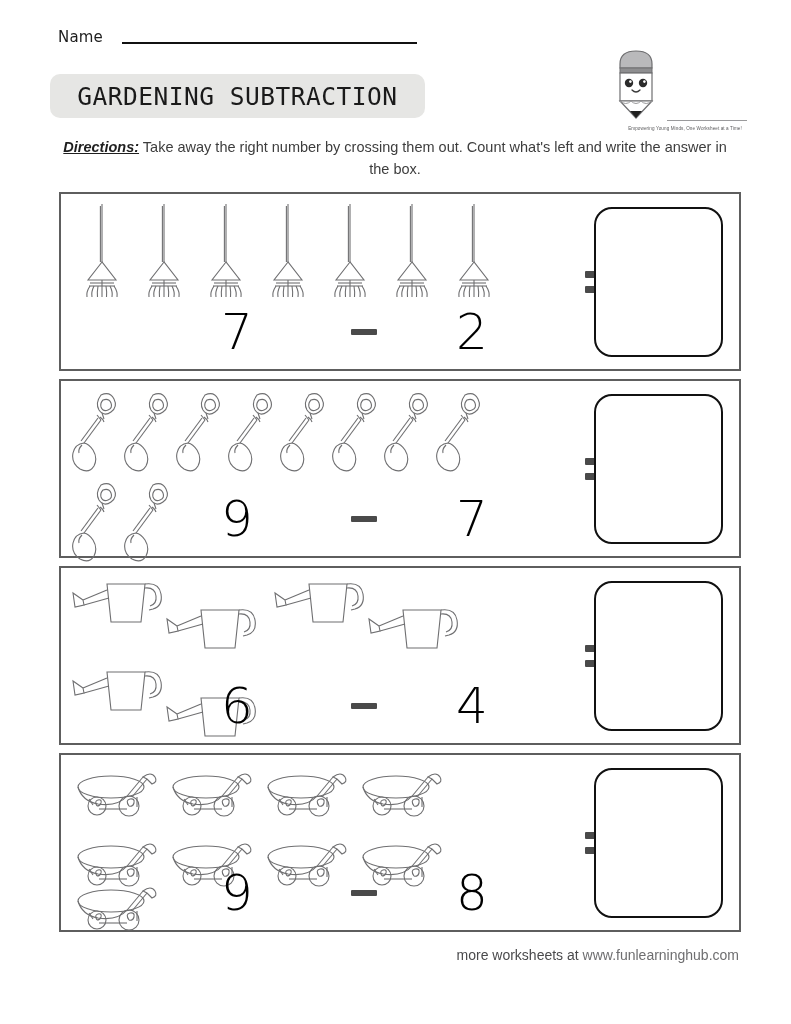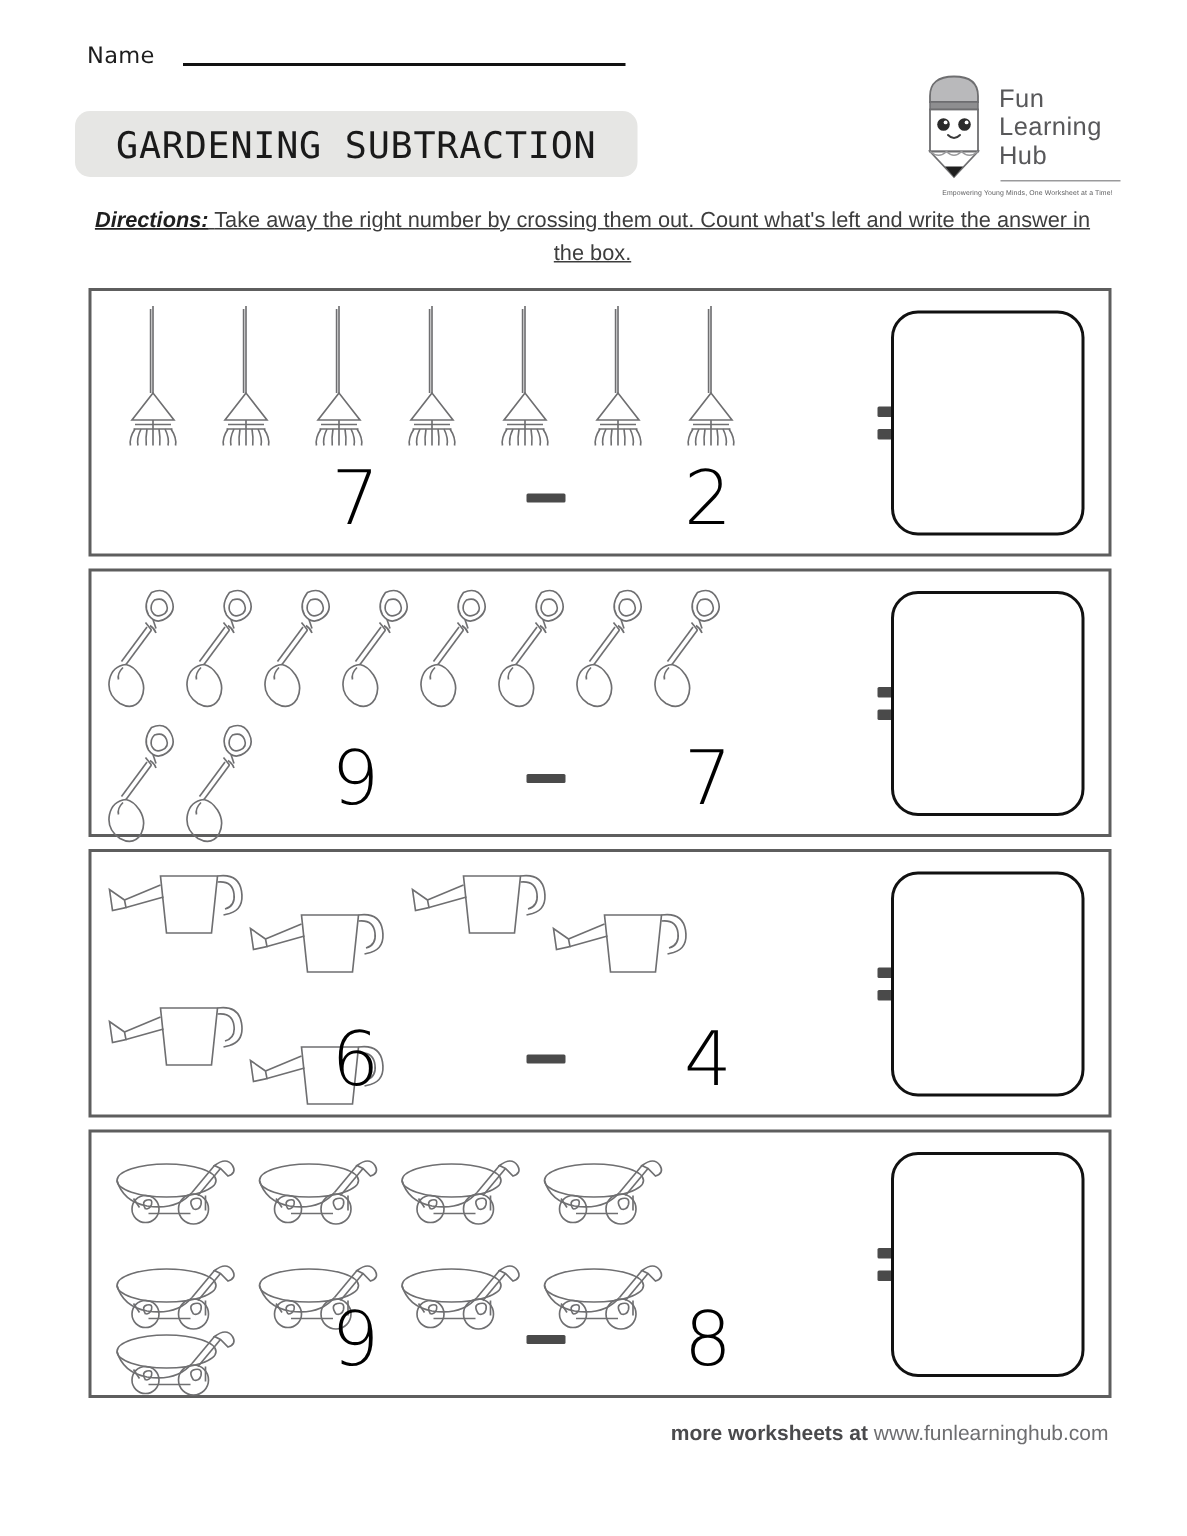--- a/index.html
+++ b/index.html
@@ -103,21 +103,20 @@
   .directions {
     position: absolute;
     left: 55px;
     top: 136px;
     width: 680px;
     text-align: center;
     font-family: "Liberation Sans", sans-serif;
     font-size: 14.5px;
     line-height: 22px;
     color: #3d3d3d;
-    text-decoration: underline;
   }
   .directions b {
     font-weight: bold;
     font-style: italic;
     text-decoration: underline;
     color: #1f1f1f;
   }
 
   
   .rows {
@@ -214,21 +213,21 @@
     left: 0;
     top: 947px;
     width: 791px;
     text-align: right;
     padding-right: 52px;
     box-sizing: border-box;
     font-family: "Liberation Sans", sans-serif;
     font-size: 14px;
     color: #6e6e70;
   }
-  .footer b { font-weight: bold; color: #4a4a4c; }
+  .footer b { font-weight: normal; color: #4a4a4c; }
 
   svg { display: block; }
 </style>
 </head>
 <body>
 
 <div class="name-row">
   <span class="name-label">Name</span>
   <span class="name-line"></span>
 </div>
@@ -246,25 +245,20 @@
       <circle cx="19" cy="35" r="4.2" fill="#2b2b2b"></circle>
       <circle cx="33" cy="35" r="4.2" fill="#2b2b2b"></circle>
       <circle cx="20.4" cy="33.6" r="1.3" fill="#fff"></circle>
       <circle cx="34.4" cy="33.6" r="1.3" fill="#fff"></circle>
       <path d="M22 42 Q26 46 30 42" fill="none" stroke="#3a3a3a" stroke-width="1.3" stroke-linecap="round"></path>
       <path d="M10 53 L26 70 L42 53 Z" fill="#ffffff" stroke="#6e6e70" stroke-width="1.2"></path>
       <path d="M10 53 Q16 58 21 53 Q26 58 31 53 Q36 58 42 53" fill="none" stroke="#9a9a9c" stroke-width="1"></path>
       <path d="M20 63 L26 70 L32 63 Z" fill="#1f1f1f"></path>
     </svg>
   </span>
-  <div class="logo-words">
-    <div>Fun</div>
-    <div>Learning</div>
-    <div>Hub</div>
-  </div>
   <div class="logo-rule"></div>
   <div class="logo-tagline">Empowering Young Minds, One Worksheet at a Time!</div>
 </div>
 
 <div class="directions">
   <b>Directions:</b>
   <span>Take away the right number by crossing them out. Count what's left and write the answer in the box.</span>
 </div>
 
 <div class="rows">

